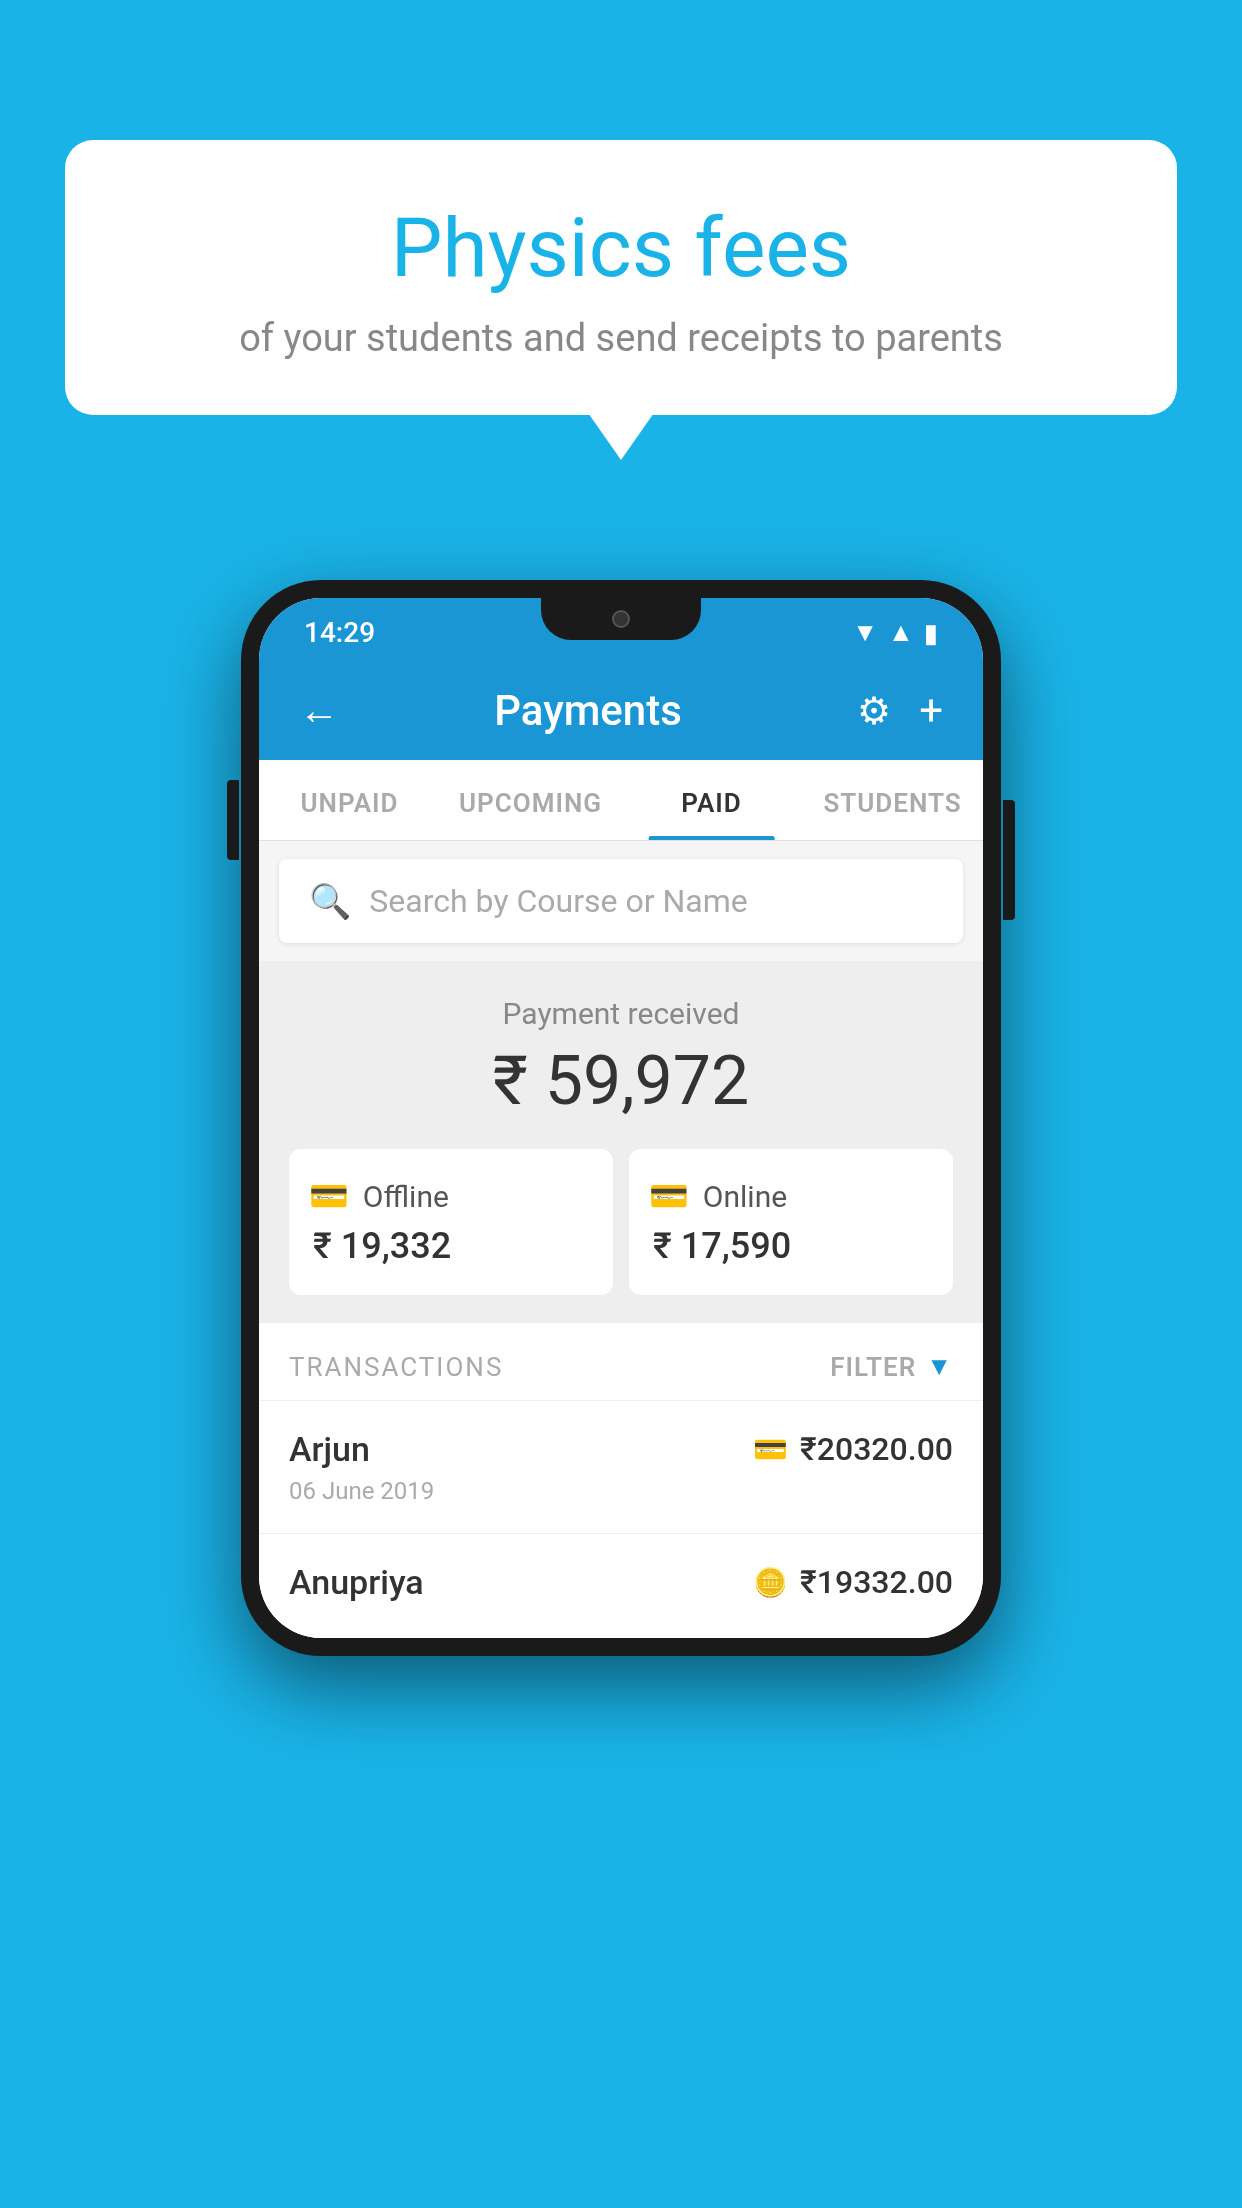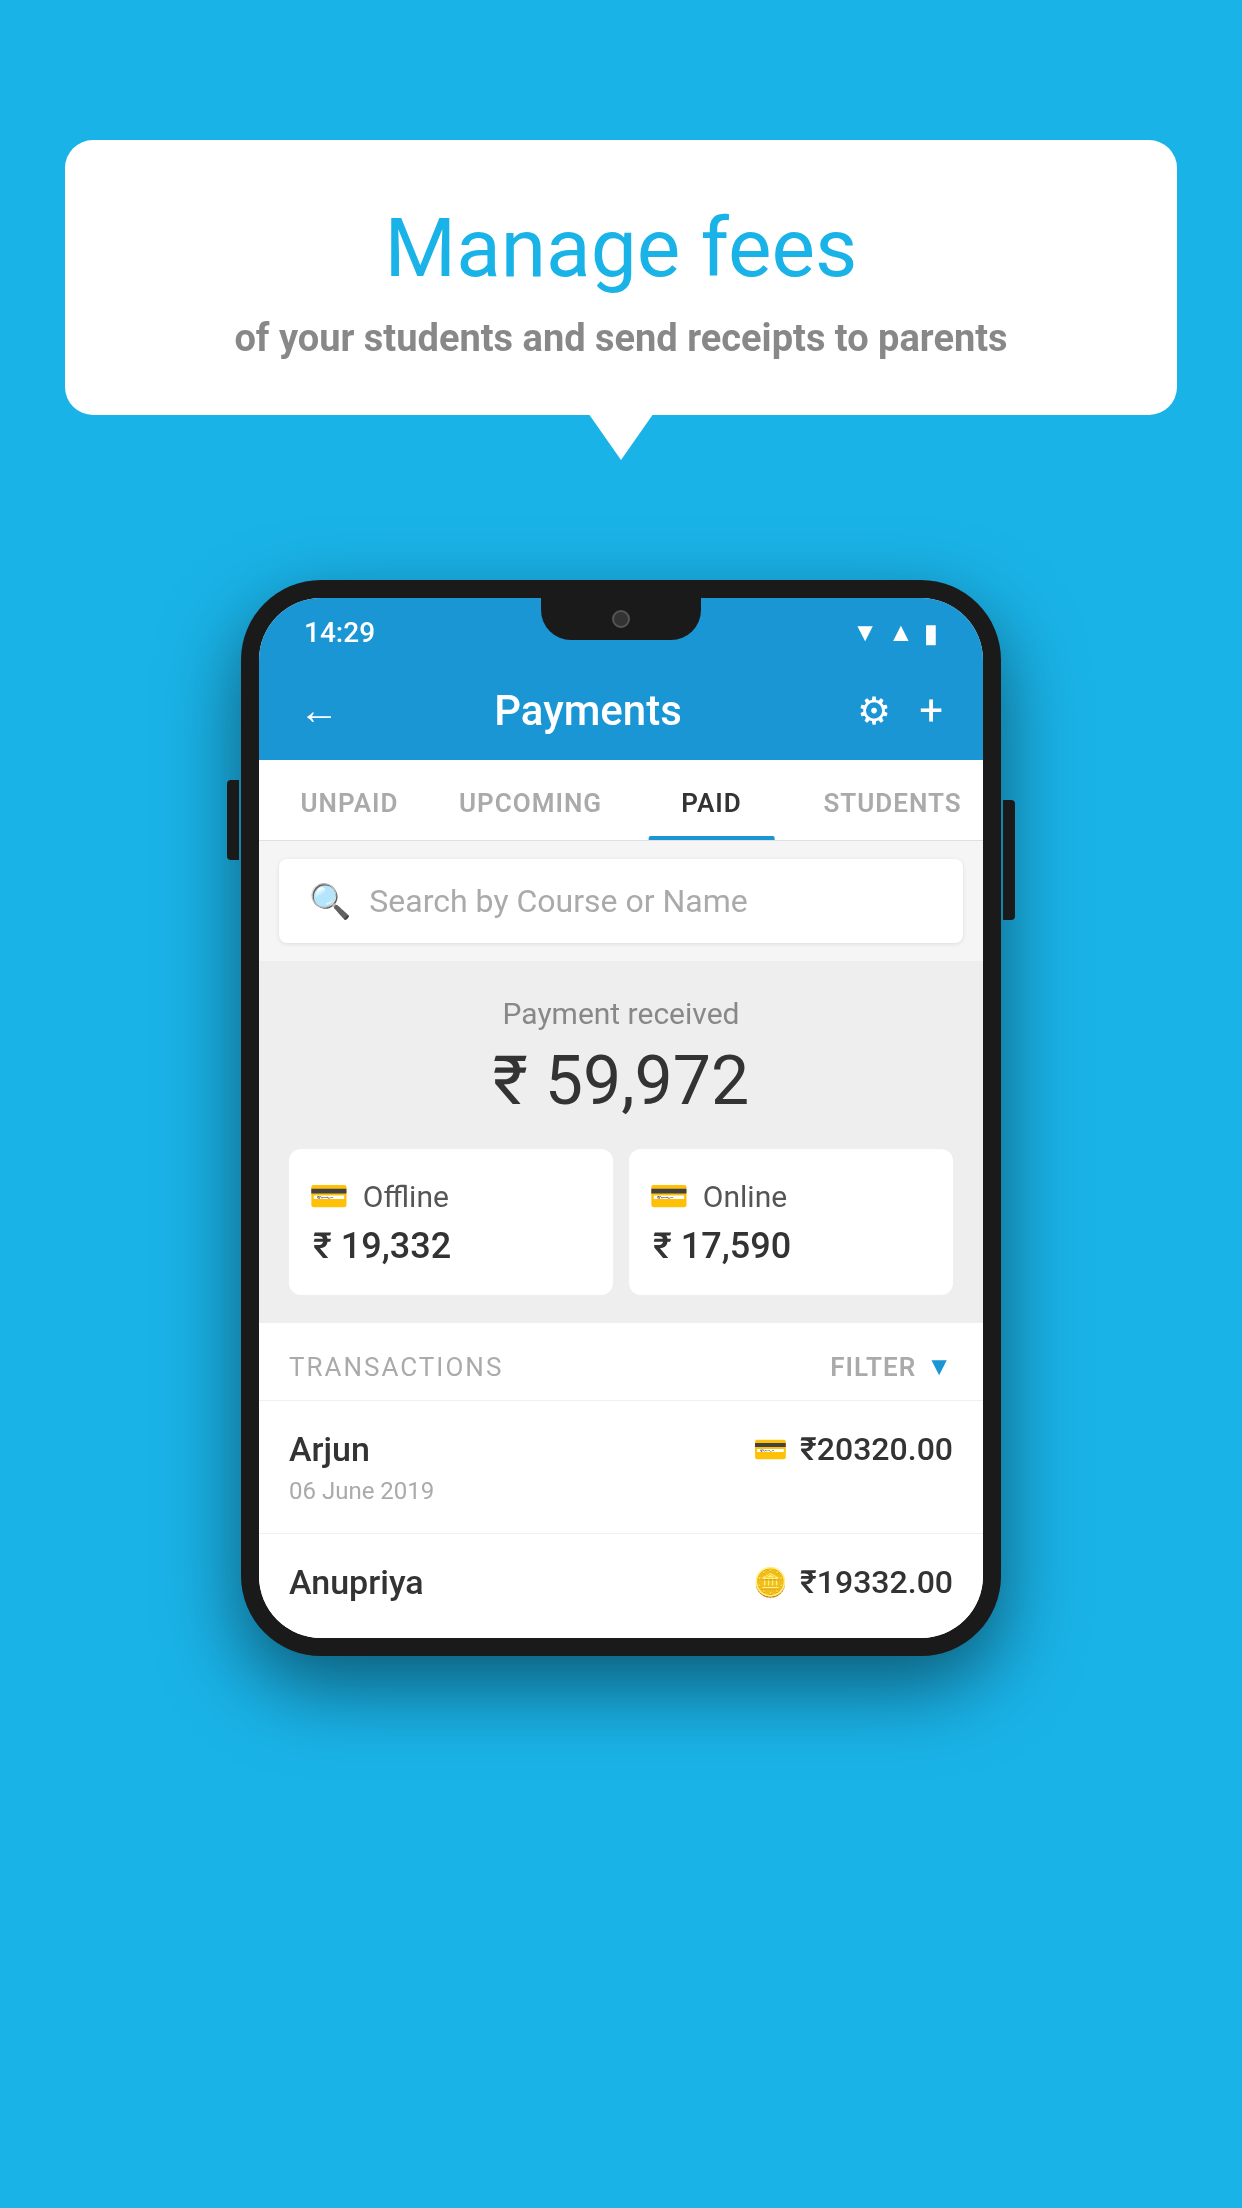--- a/index.html
+++ b/index.html
@@ -49,21 +49,21 @@
     .bubble-title {
       font-size: 82px;
       color: #1ab3e8;
       font-weight: 400;
       margin-bottom: 20px;
     }
 
     .bubble-subtitle {
       font-size: 38px;
       color: #888;
-      font-weight: 700;
+      font-weight: 400;
     }
 
     
     .phone-wrapper {
       position: absolute;
       top: 580px;
       left: 50%;
       transform: translateX(-50%);
       width: 760px;
     }
@@ -405,21 +405,21 @@
     }
 
     
     .gear-unicode { font-size: 38px; }
   </style>
 </head>
 <body>
 
 <div class="speech-bubble-wrapper">
   <div class="speech-bubble">
-    <div class="bubble-title">Manage fees</div>
+    <div class="bubble-title">Physics fees</div>
     <div class="bubble-subtitle">of your students and send receipts to parents</div>
   </div>
 </div>
 
 <div class="phone-wrapper">
   <div class="phone-outer">
     <div class="phone-screen">
 
       <div class="notch">
         <div class="notch-camera"></div>

